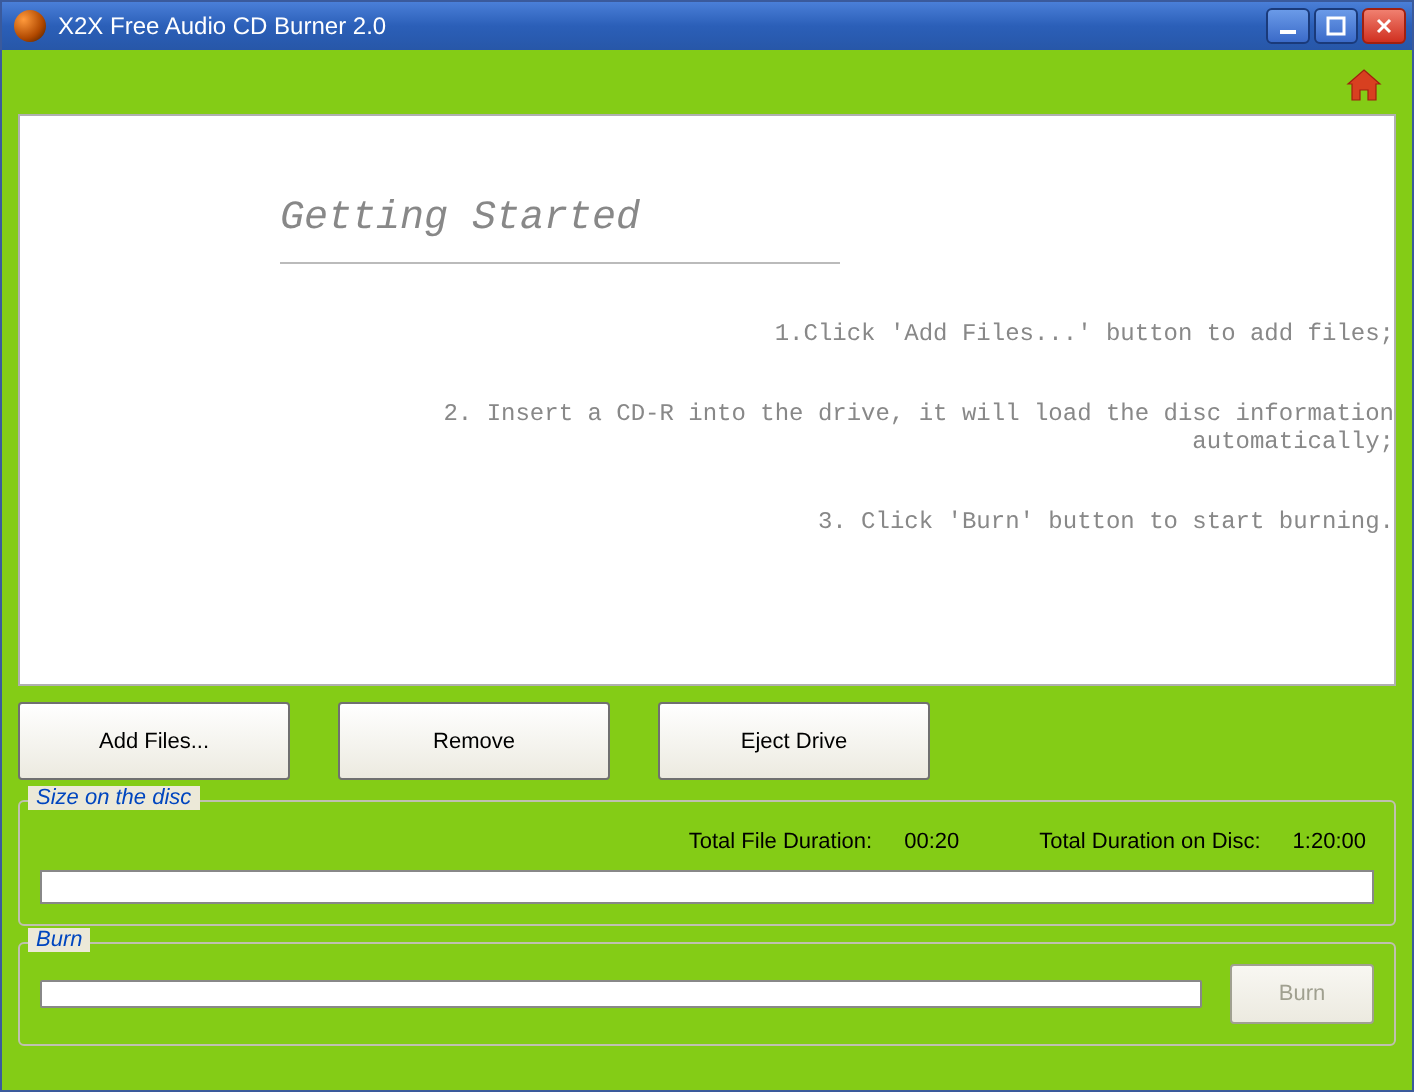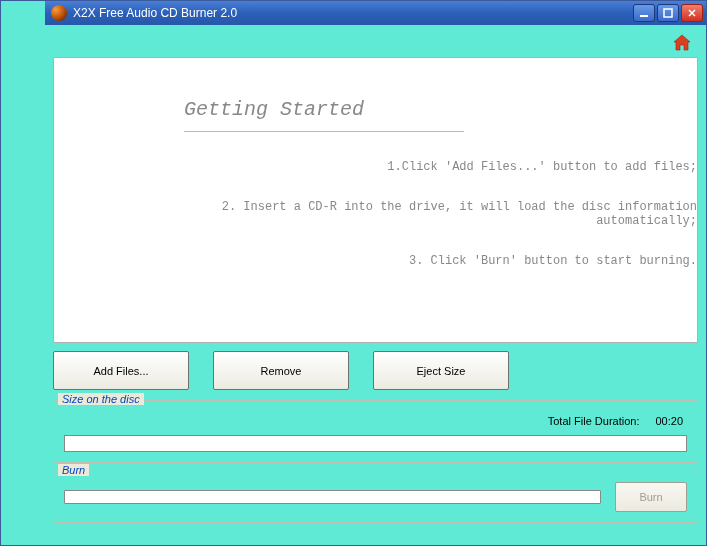--- a/index.html
+++ b/index.html
@@ -8,24 +8,23 @@
     font-size: 11px;
     background: #ffffff;
     width: 707px;
     height: 546px;
     overflow: hidden;
   }
   .window {
     width: 707px;
     height: 546px;
     border: 1px solid #3a5a9c;
-    background: #5eead4;
+    background: #84cc16;
     display: flex;
     flex-direction: column;
-    padding-left: 44px;
   }
   .titlebar {
     height: 24px;
     background: linear-gradient(to bottom, #4a7fd8 0%, #2b5fb8 50%, #2757a8 100%);
     display: flex;
     align-items: center;
     padding: 0 3px 0 6px;
     color: #fff;
   }
   .titlebar .app-icon {
@@ -199,31 +198,35 @@
       <div class="gs-title">Getting Started</div>
       <div class="gs-underline"></div>
       <div class="gs-step">1.Click 'Add Files...' button to add files;</div>
       <div class="gs-step">2. Insert a CD-R into the drive, it will load the disc information automatically;</div>
       <div class="gs-step">3. Click 'Burn' button to start burning.</div>
     </div>
 
     <div class="btn-row">
       <button class="std-btn">Add Files...</button>
       <button class="std-btn">Remove</button>
-      <button class="std-btn">Eject Size</button>
+      <button class="std-btn">Eject Drive</button>
     </div>
   </div>
 
   <div class="fieldset">
     <div class="legend">Size on the disc</div>
     <div class="size-info">
       <div class="pair">
         <span>Total File Duration:</span>
         <span>00:20</span>
       </div>
+      <div class="pair">
+        <span>Total Duration on Disc:</span>
+        <span>1:20:00</span>
+      </div>
     </div>
     <div class="size-bar"></div>
   </div>
 
   <div class="fieldset">
     <div class="legend">Burn</div>
     <div class="burn-row">
       <div class="progress"></div>
       <button class="burn-btn" disabled="">Burn</button>
     </div>

